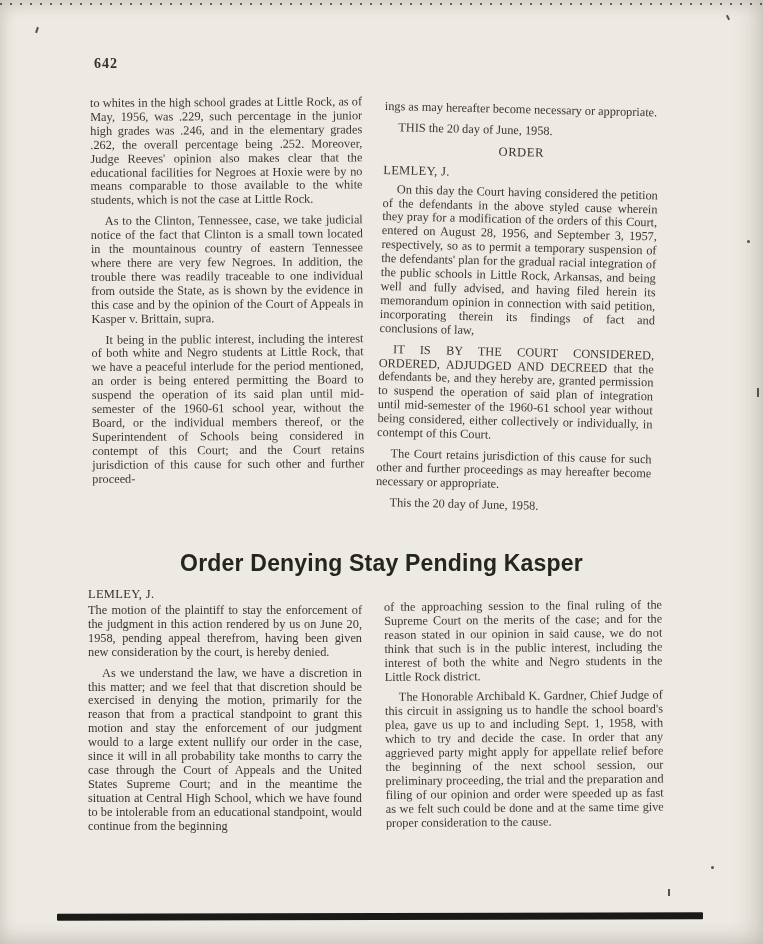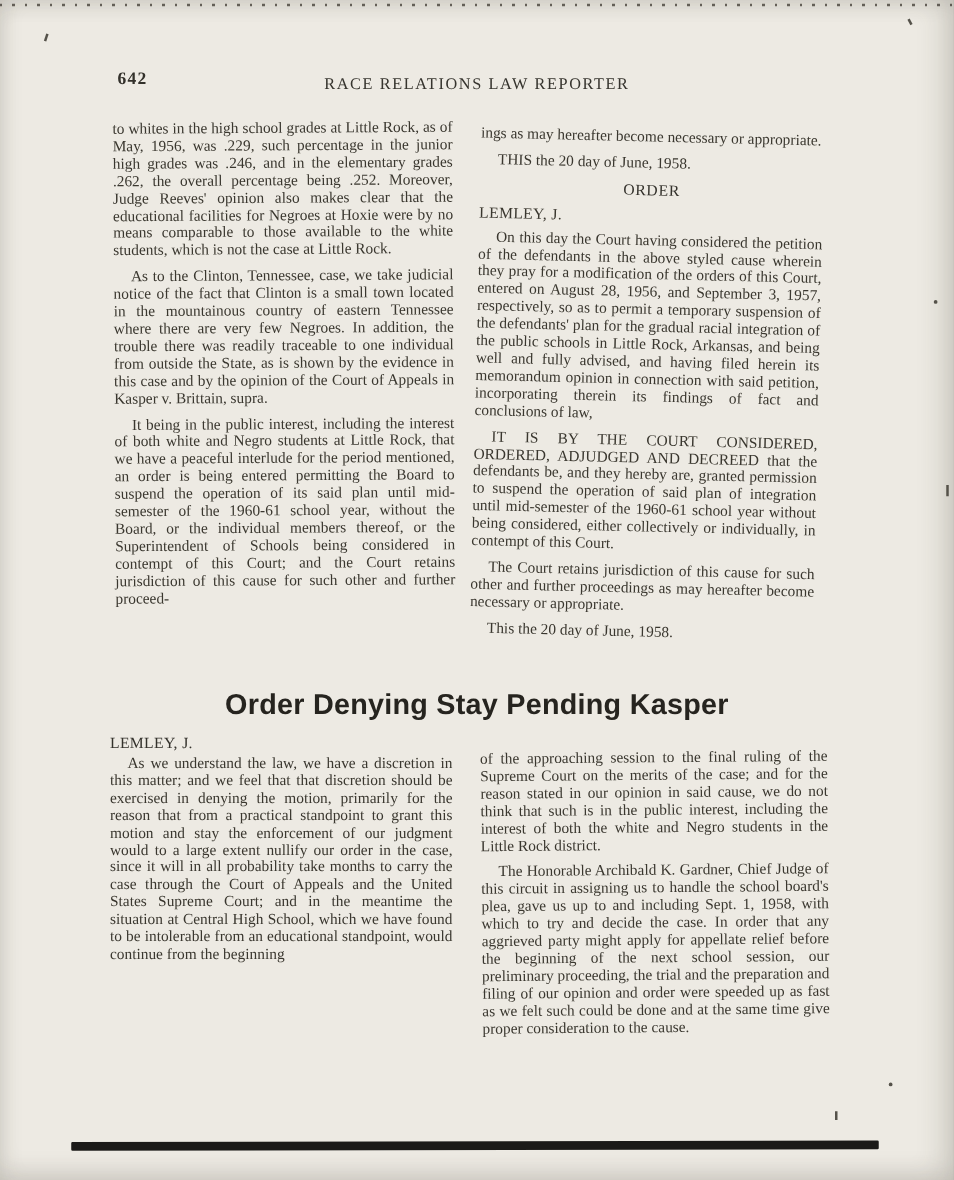--- a/index.html
+++ b/index.html
@@ -62,21 +62,20 @@
   .speck-dot-br{left:711px;top:866px;width:3px;height:3px;border-radius:50%;}
 </style>
 </head>
 <body>
 
 <div class="page">
 
   <div class="top-dots"></div>
 
   <div class="page-number">642</div>
-  <div class="running-head">RACE RELATIONS LAW REPORTER</div>
 
   <div class="col col-tl">
     <p class="noindent">to whites in the high school grades at Little Rock, as of May, 1956, was .229, such percentage in the junior high grades was .246, and in the elementary grades .262, the overall percentage being .252. Moreover, Judge Reeves' opinion also makes clear that the educational facilities for Negroes at Hoxie were by no means comparable to those available to the white students, which is not the case at Little Rock.</p>
     <p>As to the Clinton, Tennessee, case, we take judicial notice of the fact that Clinton is a small town located in the mountainous country of eastern Tennessee where there are very few Negroes. In addition, the trouble there was readily traceable to one individual from outside the State, as is shown by the evidence in this case and by the opinion of the Court of Appeals in Kasper v. Brittain, supra.</p>
     <p>It being in the public interest, including the interest of both white and Negro students at Little Rock, that we have a peaceful interlude for the period mentioned, an order is being entered permitting the Board to suspend the operation of its said plan until mid-semester of the 1960-61 school year, without the Board, or the individual members thereof, or the Superintendent of Schools being considered in contempt of this Court; and the Court retains jurisdiction of this cause for such other and further proceed-</p>
   </div>
 
   <div class="col col-tr">
     <p class="noindent">ings as may hereafter become necessary or appropriate.</p>
     <p class="dateline">THIS the 20 day of June, 1958.</p>
@@ -85,20 +84,21 @@
     <p>On this day the Court having considered the petition of the defendants in the above styled cause wherein they pray for a modification of the orders of this Court, entered on August 28, 1956, and September 3, 1957, respectively, so as to permit a temporary suspension of the defendants' plan for the gradual racial integration of the public schools in Little Rock, Arkansas, and being well and fully advised, and having filed herein its memorandum opinion in connection with said petition, incorporating therein its findings of fact and conclusions of law,</p>
     <p>IT IS BY THE COURT CONSIDERED, ORDERED, ADJUDGED AND DECREED that the defendants be, and they hereby are, granted permission to suspend the operation of said plan of integration until mid-semester of the 1960-61 school year without being considered, either collectively or individually, in contempt of this Court.</p>
     <p>The Court retains jurisdiction of this cause for such other and further proceedings as may hereafter become necessary or appropriate.</p>
     <p>This the 20 day of June, 1958.</p>
   </div>
 
   <h1 class="section-title">Order Denying Stay Pending Kasper</h1>
   <div class="judge2">LEMLEY, J.</div>
 
   <div class="col col-bl">
+    <p class="noindent">The motion of the plaintiff to stay the enforcement of the judgment in this action rendered by us on June 20, 1958, pending appeal therefrom, having been given new consideration by the court, is hereby denied.</p>
     <p>As we understand the law, we have a discretion in this matter; and we feel that that discretion should be exercised in denying the motion, primarily for the reason that from a practical standpoint to grant this motion and stay the enforcement of our judgment would to a large extent nullify our order in the case, since it will in all probability take months to carry the case through the Court of Appeals and the United States Supreme Court; and in the meantime the situation at Central High School, which we have found to be intolerable from an educational standpoint, would continue from the beginning</p>
   </div>
 
   <div class="col col-br">
     <p class="noindent">of the approaching session to the final ruling of the Supreme Court on the merits of the case; and for the reason stated in our opinion in said cause, we do not think that such is in the public interest, including the interest of both the white and Negro students in the Little Rock district.</p>
     <p>The Honorable Archibald K. Gardner, Chief Judge of this circuit in assigning us to handle the school board's plea, gave us up to and including Sept. 1, 1958, with which to try and decide the case. In order that any aggrieved party might apply for appellate relief before the beginning of the next school session, our preliminary proceeding, the trial and the preparation and filing of our opinion and order were speeded up as fast as we felt such could be done and at the same time give proper consideration to the cause.</p>
   </div>
 
   <div class="bottom-bar"></div>
 

